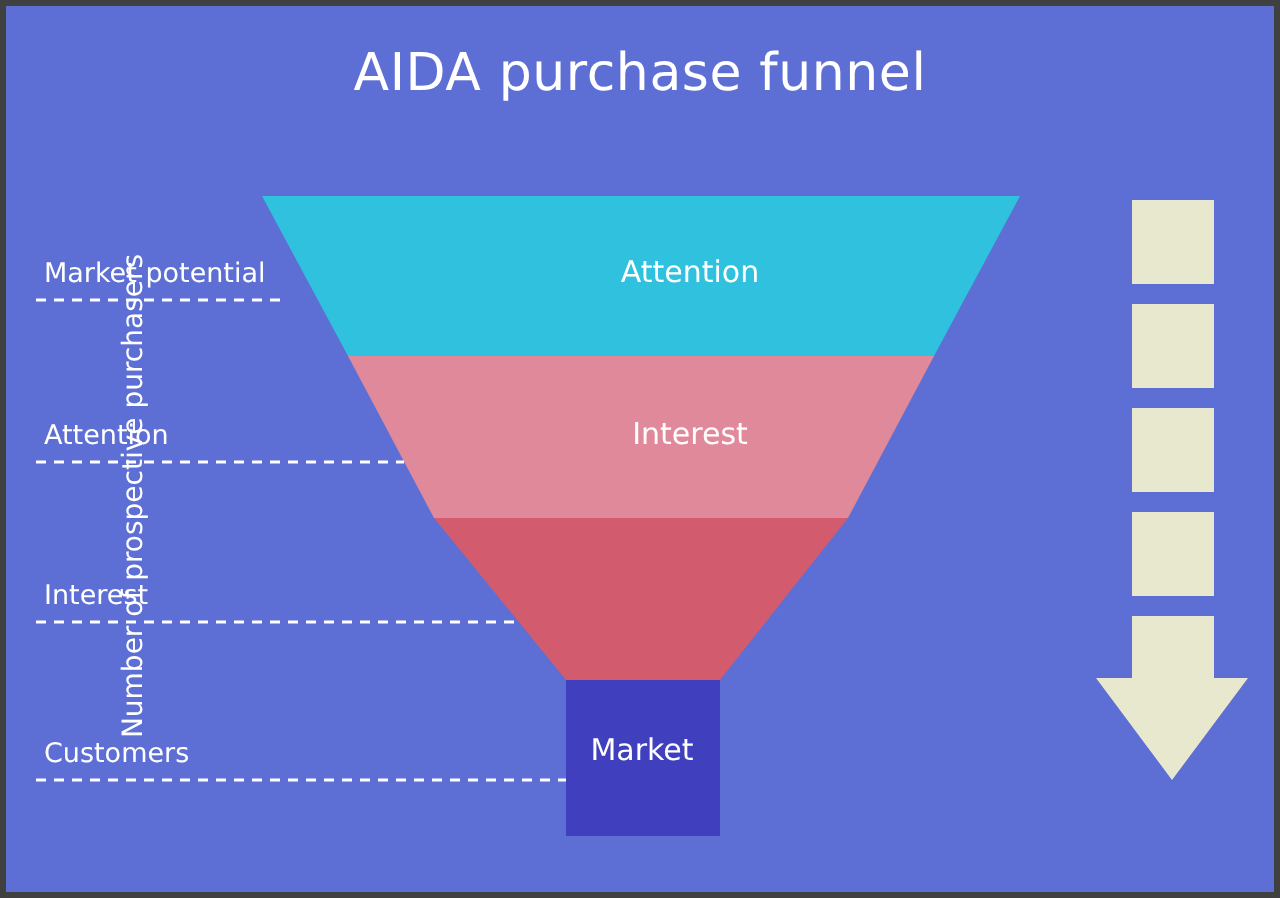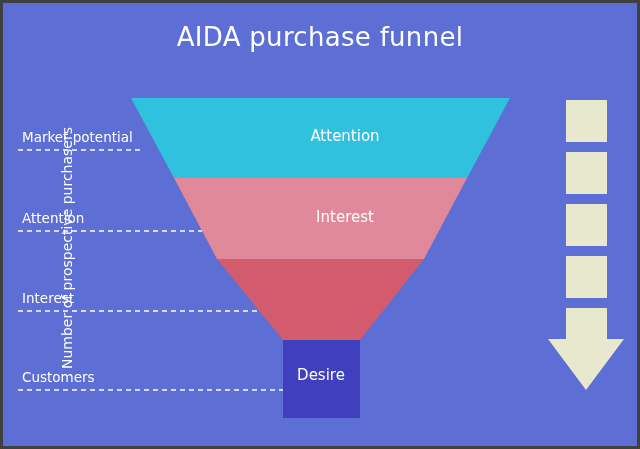--- a/index.html
+++ b/index.html
@@ -110,21 +110,21 @@
     <rect x="566" y="152" width="41" height="42" fill="#e8e8ce"></rect>
     <rect x="566" y="204" width="41" height="42" fill="#e8e8ce"></rect>
     <rect x="566" y="256" width="41" height="42" fill="#e8e8ce"></rect>
     <polygon points="566,308 607,308 607,339 624,339 586,390 548,339 566,339" fill="#e8e8ce"></polygon>
   </svg>
 
   <div class="title">AIDA purchase funnel</div>
 
   <div class="stage-label stage-attention">Attention</div>
   <div class="stage-label stage-interest">Interest</div>
-  <div class="stage-label stage-action">Desire</div>
+  <div class="stage-label stage-action">Market</div>
 
   <div class="axis-label axis-market">Market potential</div>
   <div class="axis-label axis-suspects">Attention</div>
   <div class="axis-label axis-prospects">Interest</div>
   <div class="axis-label axis-customers">Customers</div>
 
   <div class="vaxis">Number of prospective purchasers</div>
 
 </div>
 

